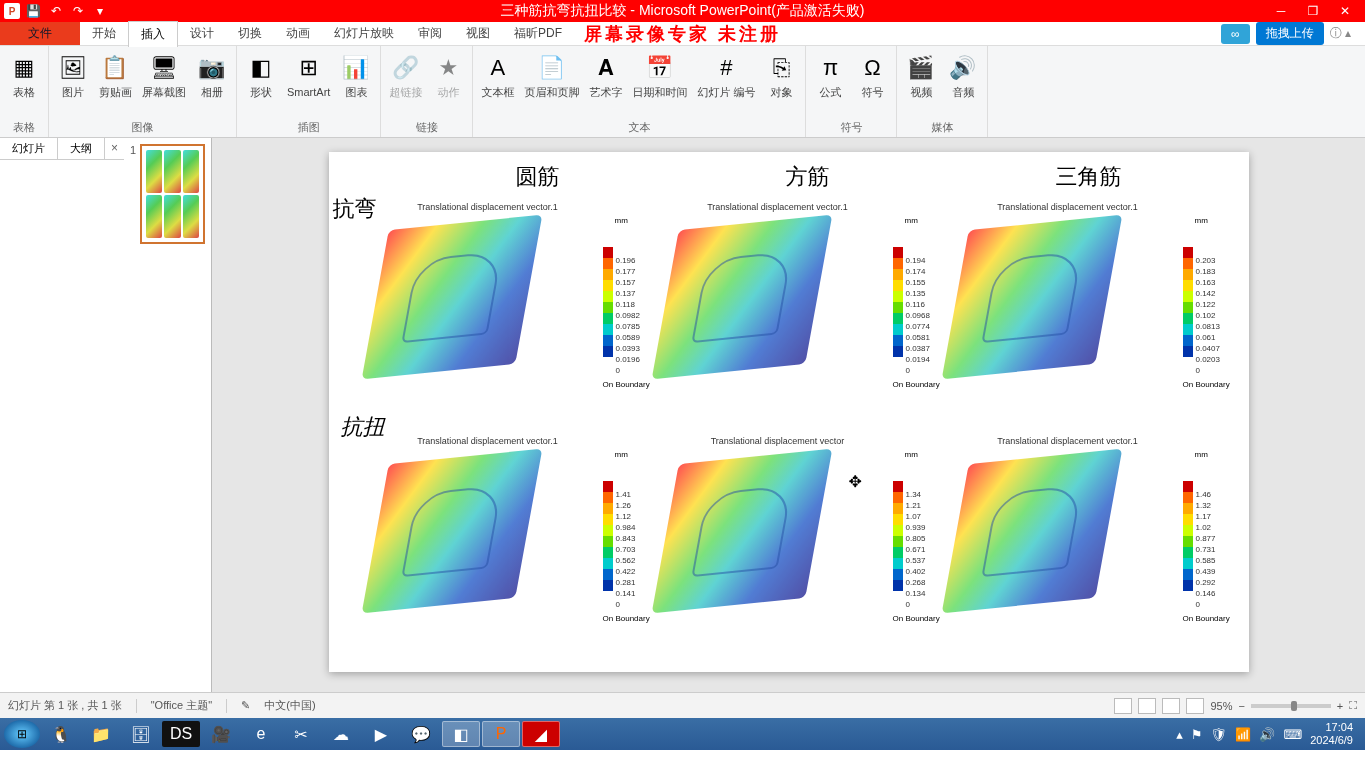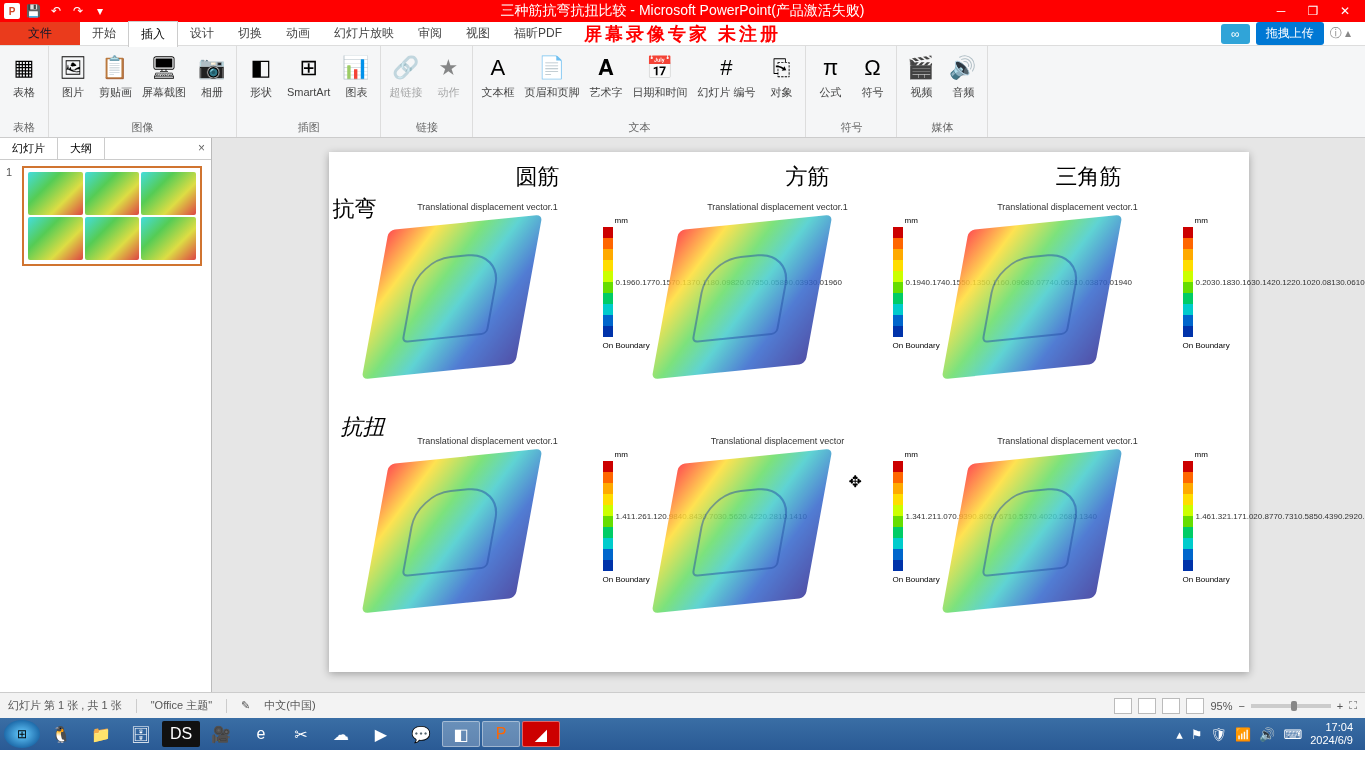--- a/index.html
+++ b/index.html
@@ -30,21 +30,21 @@
 .rgroup { border-right: 1px solid #ddd; display: flex; flex-direction: column; justify-content: space-between; padding: 4px 6px 2px 6px; }
 .rgroup-items { display: flex; gap: 6px; align-items: flex-start; flex: 1; }
 .rgroup-label { font-size: 11px; color: #666; text-align: center; padding-top: 2px; }
 .ritem { display: flex; flex-direction: column; align-items: center; gap: 2px; cursor: pointer; padding: 2px; }
 .ritem-icon { width: 32px; height: 32px; display: flex; align-items: center; justify-content: center; font-size: 22px; }
 .ritem-label { font-size: 11px; color: #444; text-align: center; line-height: 1.2; }
 .disabled { opacity: 0.45; }
 
 
 .workspace { display: flex; height: 554px; background: #e6e6e6; }
-.side-panel { width: 212px; background: #fff; border-right: 1px solid #bbb; display: flex; flex-direction: column; }
+.side-panel { width: 212px; background: #fff; border-right: 1px solid #bbb; display: flex; flex-direction: row; }
 .side-tabs { display: flex; height: 22px; border-bottom: 1px solid #ccc; position: relative; }
 .side-tab { padding: 3px 12px; font-size: 11px; cursor: pointer; border-right: 1px solid #ccc; }
 .side-tab.active { background: #fff; }
 .close-x { margin-left: auto; padding: 3px 6px; cursor: pointer; color: #666; }
 .thumbs { flex: 1; padding: 6px; overflow: auto; }
 .thumb-wrap { display: flex; gap: 4px; }
 .thumb-num { font-size: 11px; color: #555; width: 12px; }
 .thumb { width: 180px; height: 100px; border: 2px solid #d07430; background: #fff; display: grid; grid-template-columns: repeat(3,1fr); grid-template-rows: repeat(2,1fr); gap: 2px; padding: 4px; }
 .thumb-cell { background: linear-gradient(135deg, #4dd, #5c5, #dd4, #d44); border-radius: 2px; }
 
@@ -62,21 +62,21 @@
 .plot { position: relative; display: flex; }
 .plot-img { flex: 1; position: relative; }
 .plot-surface { position: absolute; left: 4px; top: 22px; width: 150px; height: 150px; transform: skewX(-16deg) rotate(-6deg); background: linear-gradient(120deg, #f33 0%, #fd3 20%, #6d6 40%, #4cc 55%, #36c 75%, #339 100%); border-radius: 6px; opacity: 0.85; overflow: hidden; }
 .plot-surface::after { content: ""; position: absolute; inset: 22%; border: 2px solid rgba(0,50,150,0.5); border-radius: 40% 40% 6px 6px; }
 .plot-title { position: absolute; top: 2px; left: 50%; transform: translateX(-50%); font-size: 9px; color: #333; white-space: nowrap; }
 .plot-legend { width: 52px; display: flex; flex-direction: column; align-items: flex-start; padding-top: 16px; }
 .legend-unit { font-size: 8px; margin-bottom: 2px; padding-left: 12px; }
 .legend-row { display: flex; align-items: center; gap: 3px; }
 .legend-bar { width: 10px; display: flex; flex-direction: column; }
 .legend-seg { width: 10px; height: 11px; }
-.legend-vals { display: flex; flex-direction: row; font-size: 8px; color: #333; line-height: 11px; }
+.legend-vals { display: flex; flex-direction: column; font-size: 8px; color: #333; line-height: 11px; margin-top: 28px; }
 .legend-footer { font-size: 8px; margin-top: 4px; }
 
 .seg-0{background:#c00;} .seg-1{background:#f60;} .seg-2{background:#fa0;} .seg-3{background:#fd0;} .seg-4{background:#cf0;} .seg-5{background:#6d0;} .seg-6{background:#0c6;} .seg-7{background:#0cc;} .seg-8{background:#06c;} .seg-9{background:#03a;}
 
 
 .statusbar { height: 26px; background: #f3f3f3; border-top: 1px solid #ccc; display: flex; align-items: center; padding: 0 8px; font-size: 11px; color: #555; gap: 14px; }
 .statusbar .divider { width:1px; height: 14px; background: #ccc; }
 .status-right { margin-left: auto; display: flex; align-items: center; gap: 6px; }
 .view-btn { width: 18px; height: 16px; border: 1px solid #bbb; background: #fff; cursor: pointer; }
 .zoom-slider { width: 80px; height: 4px; background: #ccc; position: relative; }

